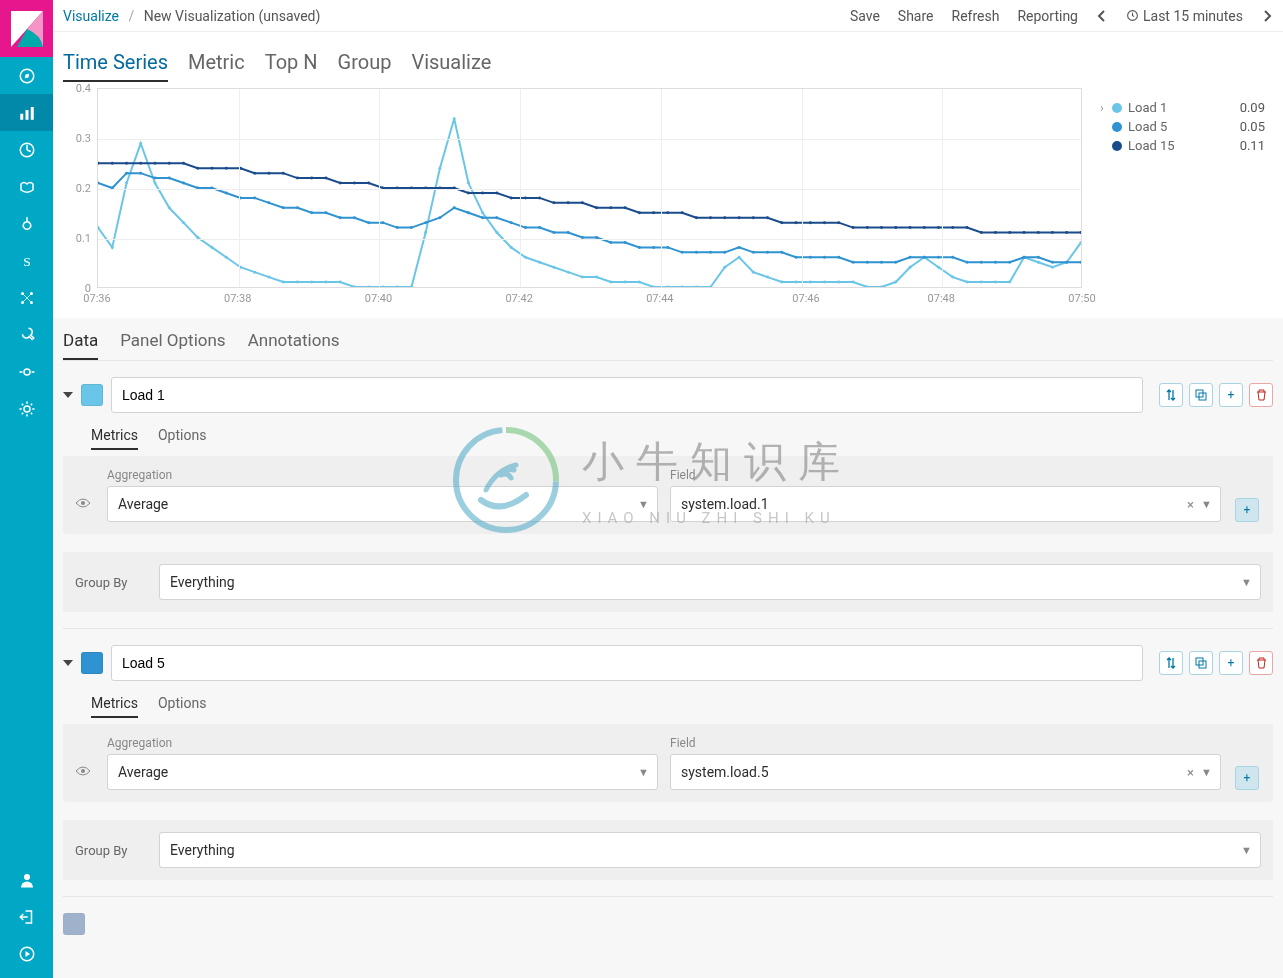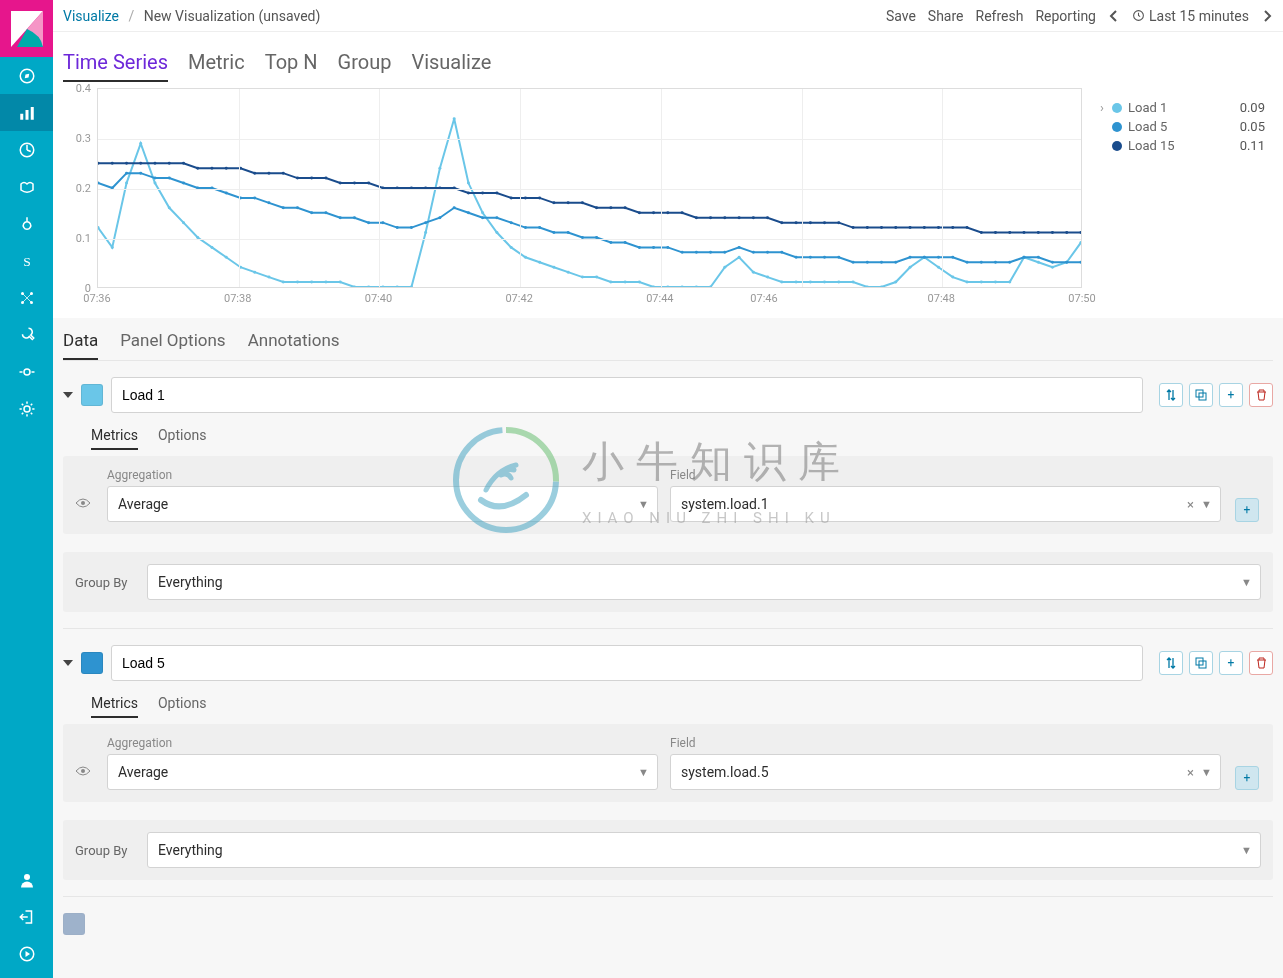--- a/index.html
+++ b/index.html
@@ -14,29 +14,29 @@
 .side-item { width: 53px; height: 37px; display: flex; align-items: center; justify-content: center; color: #fff; cursor: pointer; }
 .side-item.active { background: #0288a8; }
 .side-item svg { width: 18px; height: 18px; fill: currentColor; }
 .side-bottom { margin-top: auto; display: flex; flex-direction: column; padding-bottom: 6px; }
 
 
 .main { flex: 1; display: flex; flex-direction: column; overflow: hidden; }
 .topbar { height: 32px; display: flex; align-items: center; padding: 0 10px; font-size: 14px; color: #555; border-bottom: 1px solid #eee; }
 .breadcrumb a { color: #0079a5; text-decoration: none; }
 .breadcrumb-sep { color: #aaa; margin: 0 6px; }
-.topbar-right { margin-left: auto; display: flex; align-items: center; gap: 12px; }
+.topbar-right { margin-left: auto; display: flex; align-items: center; gap: 18px; }
 .topbar-right span { cursor: pointer; }
 .topbar-right .nav-icon { color: #666; cursor: pointer; display: inline-flex; align-items: center; }
 .time-range { display: inline-flex; align-items: center; gap: 4px; }
 
 
 .viz-tabs { display: flex; gap: 20px; padding: 18px 10px 2px; font-size: 20px; color: #666; }
 .viz-tab { padding-bottom: 6px; cursor: pointer; }
-.viz-tab.active { color: #6d28d9; border-bottom: 2px solid #2d2d2d; }
+.viz-tab.active { color: #0369a1; border-bottom: 2px solid #2d2d2d; }
 
 
 .chart-row { display: flex; padding: 4px 10px 10px; }
 .chart-wrap { position: relative; width: 1025px; height: 220px; }
 .y-labels { position: absolute; left: 0; top: 0; width: 32px; height: 200px; font-size: 11px; color: #999; }
 .y-labels div { position: absolute; right: 4px; transform: translateY(-50%); }
 .plot { position: absolute; left: 34px; top: 0; width: 985px; height: 200px; border: 1px solid #ddd; }
 .grid-v { position: absolute; top: 0; bottom: 0; border-left: 1px solid #eee; }
 .grid-h { position: absolute; left: 0; right: 0; border-top: 1px solid #eee; }
 .x-labels { position: absolute; left: 34px; top: 204px; width: 985px; font-size: 11px; color: #999; }
@@ -71,21 +71,21 @@
 .panel { background: #efefef; border-radius: 3px; margin: 6px 0 0 0; padding: 12px; }
 .panel-row { display: flex; gap: 12px; align-items: flex-end; }
 .field-col { flex: 1; display: flex; flex-direction: column; }
 .eye-col { width: 20px; padding-bottom: 10px; color: #888; }
 .field-label { font-size: 12px; color: #888; margin-bottom: 4px; }
 .select { position: relative; height: 36px; background: #fff; border: 1px solid #d3d3d3; border-radius: 3px; display: flex; align-items: center; padding: 0 28px 0 10px; cursor: pointer; }
 .select .chev { position: absolute; right: 8px; color: #888; font-size: 11px; }
 .select .clear { position: absolute; right: 26px; color: #888; font-size: 13px; }
 .add-btn-col { width: 28px; display: flex; justify-content: center; }
 
-.groupby-row { display: flex; align-items: center; gap: 12px; margin-top: 18px; background: #efefef; border-radius: 3px; padding: 12px; }
+.groupby-row { display: flex; align-items: center; gap: 24px; margin-top: 18px; background: #efefef; border-radius: 3px; padding: 12px; }
 .groupby-label { font-size: 13px; color: #666; width: 60px; }
 
 .watermark { position: fixed; left: 446px; top: 420px; pointer-events: none; opacity: 0.55; z-index: 50; display: flex; align-items: center; gap: 16px; }
 .watermark .txt-col { display: flex; flex-direction: column; }
 .watermark .cn { font-size: 42px; color: #7a7a7a; letter-spacing: 12px; font-weight: 300; }
 .watermark .en { font-size: 15px; color: #9a9a9a; letter-spacing: 6px; margin-top: 19px; }
 </style>
 </head>
 <body>
 
@@ -459,21 +459,21 @@
             <div class="grid-v" style="left: 562.857px;"></div>
             <div class="grid-v" style="left: 703.571px;"></div>
             <div class="grid-v" style="left: 844.286px;"></div>
           </div>
         <div class="x-labels" id="x-labels">
             <div style="left: 0px;">07:36</div>
             <div style="left: 140.714px;">07:38</div>
             <div style="left: 281.429px;">07:40</div>
             <div style="left: 422.143px;">07:42</div>
             <div style="left: 562.857px;">07:44</div>
-            <div style="left: 667px;">07:46</div>
+            <div style="left: 709px;">07:46</div>
             <div style="left: 844.286px;">07:48</div>
             <div style="left: 985px;">07:50</div>
           </div>
       </div>
       <div class="legend">
         <div class="legend-row">
           <span class="legend-caret">›</span>
           <span class="legend-swatch" style="background:#6ac6e8"></span>
           <span>Load 1</span>
           <span class="legend-val">0.09</span>

